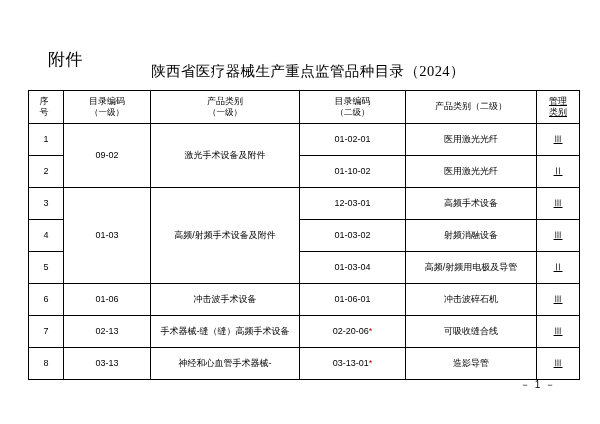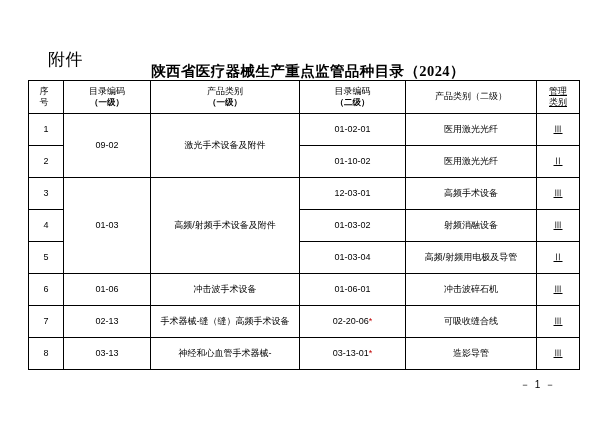--- a/index.html
+++ b/index.html
@@ -28,29 +28,29 @@
     letter-spacing: 0.5px;
     color: #000;
   }
   .doc-title {
     position: absolute;
     left: 16px;
     right: 0;
     top: 62px;
     text-align: center;
     font-size: 14.5px;
-    font-weight: bold;
+    font-weight: normal;
     letter-spacing: 0.4px;
     color: #000;
     font-family: "Liberation Serif", serif;
   }
   table.catalog {
     position: absolute;
     left: 28px;
-    top: 80px;
+    top: 90px;
     width: 545px;
     border-collapse: collapse;
     table-layout: fixed;
     font-size: 9px;
   }
   table.catalog td, table.catalog th {
     border: 1px solid #000000;
     text-align: center;
     vertical-align: middle;
     padding: 0;
@@ -63,21 +63,20 @@
     height: 32px;
   }
   table.catalog tbody td {
     height: 31px;
   }
   .hdr-two-line span {
     display: block;
   }
   .hdr-sub {
     font-size: 8.5px;
-    font-weight: bold;
   }
   .col-seq { width: 34px; }
   .col-code1 { width: 86px; }
   .col-cat1 { width: 148px; }
   .col-code2 { width: 105px; }
   .col-cat2 { width: 130px; }
   .col-class { width: 42px; text-decoration: underline; }
   .spaced-seq {
     letter-spacing: 4px;
     padding-left: 3px;

